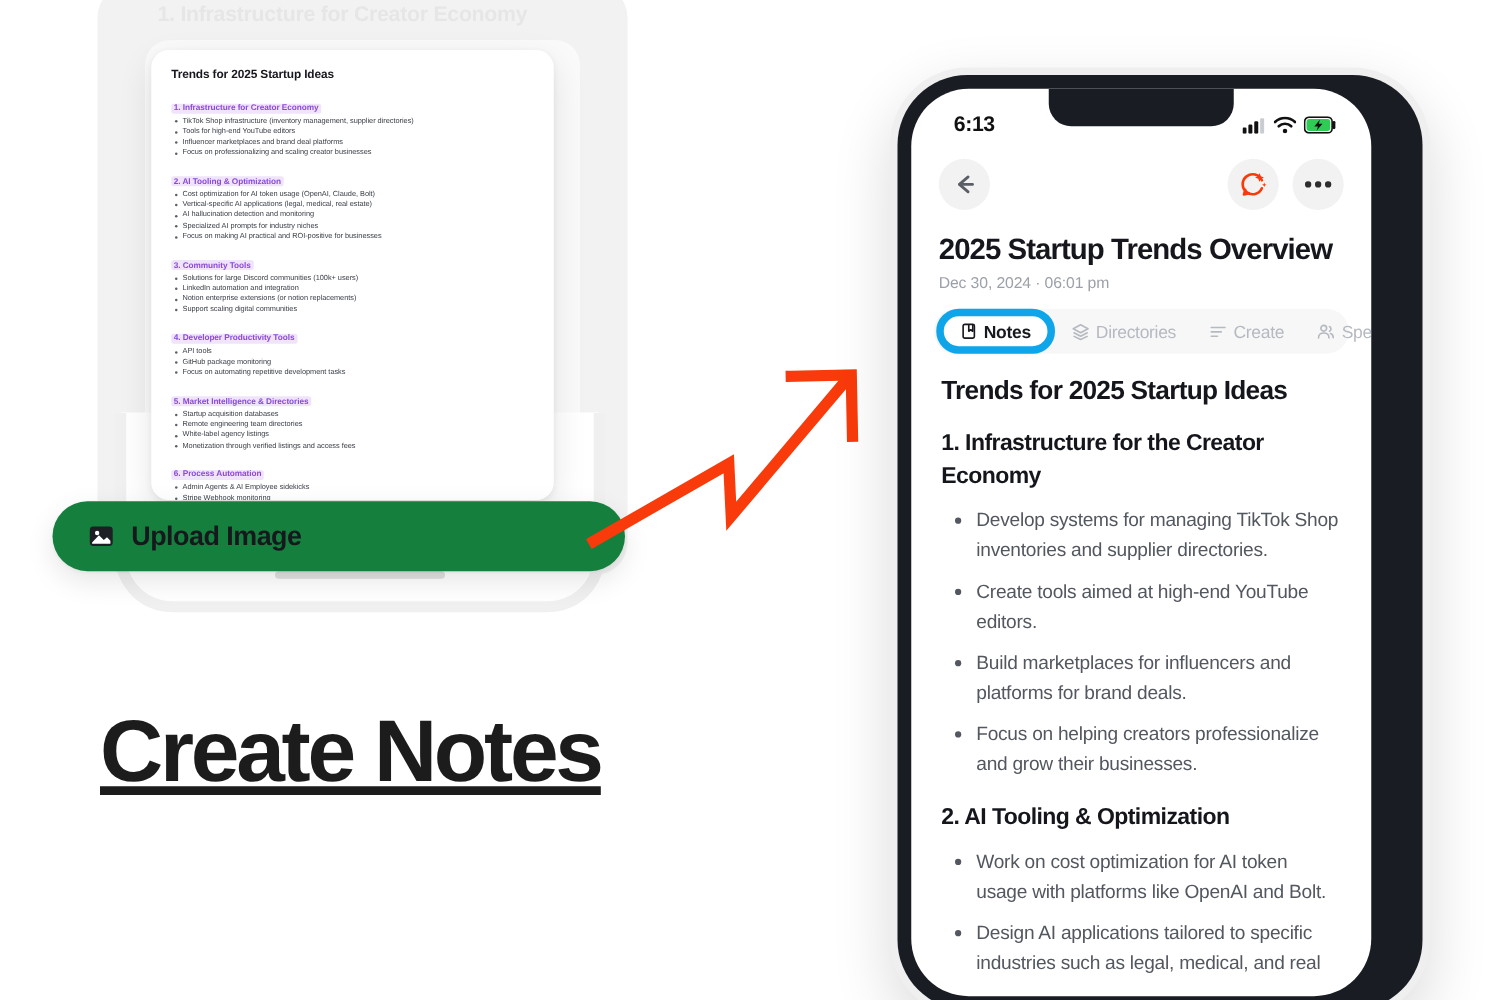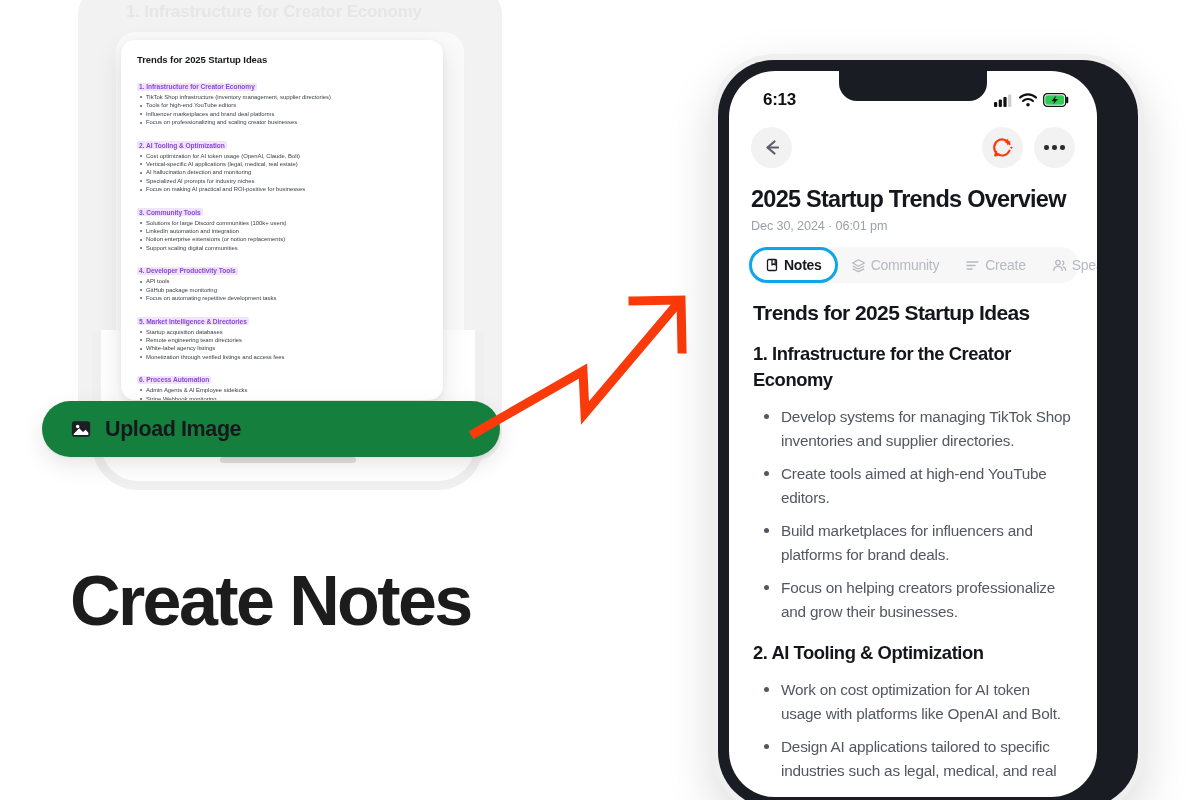--- a/index.html
+++ b/index.html
@@ -91,23 +91,23 @@
   .upl-icon { width: 22px; height: 22px; flex: none; display:block; }
   .upl-label {
     font-size: 21.5px; font-weight: 600; color: #16181d; letter-spacing: -0.4px;
   }
 
   
   .arrow { position: absolute; left: 455px; top: 265px; width: 270px; height: 180px; }
 
   
   .headline {
-    position: absolute; left: 70px; top: 560px;
+    position: absolute; left: 80px; top: 560px;
     font-size: 70px; font-weight: 800; line-height: 82px;
-    color: #1c1c1c; letter-spacing: -2.6px;
+    color: #1c1c1c; letter-spacing: -2.6px; text-decoration: underline;
   }
   .hl-accent { color: #f93a0a; }
 
   
   .phone-outer {
     position: absolute; left: 712px; top: 54px;
     width: 432px; height: 760px;
     background: #efefef;
     border-radius: 62px;
     box-shadow: 0 18px 48px rgba(0,0,0,0.14);
@@ -170,21 +170,21 @@
     background: #f7f7f7; border-radius: 18px;
     display: flex; align-items: center;
   }
   .tab {
     display: flex; align-items: center; gap: 5px;
     padding: 0 13px; height: 36px;
     font-size: 14px; color: #b5b9c0; letter-spacing: -0.25px;
   }
   .tab.active {
     background: #ffffff; border-radius: 18px;
-    border: 3px solid #0ea5e9;
+    border: 6px solid #0ea5e9;
     color: #17191f; font-weight: 700;
     box-shadow: 0 1px 2px rgba(0,0,0,0.04);
     margin-left: 2px;
   }
 
   .note-body { padding: 18px 24px 0 24px; }
   .nb-h1 { font-size: 21px; font-weight: 700; color: #14161b; letter-spacing: -0.6px; margin-bottom: 16px; }
   .nb-h2 { font-size: 18.4px; font-weight: 700; color: #14161b; letter-spacing: -0.45px; line-height: 26px; margin-bottom: 12px; }
   .nb-ul { list-style: none; margin-bottom: 16px; }
   .nb-li {
@@ -337,21 +337,21 @@
               <span>Notes</span>
             </div>
             <div class="tab">
               <span style="display: flex;">
                 <svg width="15" height="15" viewBox="0 0 15 15">
                   <path d="M7.5 1.8 L13.4 5 L7.5 8.2 L1.6 5 Z" fill="none" stroke="currentColor" stroke-width="1.3" stroke-linejoin="round"></path>
                   <path d="M1.8 8 L7.5 11 L13.2 8" fill="none" stroke="currentColor" stroke-width="1.3" stroke-linejoin="round"></path>
                   <path d="M1.8 10.9 L7.5 13.6 L13.2 10.9" fill="none" stroke="currentColor" stroke-width="1.3" stroke-linejoin="round"></path>
                 </svg>
               </span>
-              <span>Community</span>
+              <span>Directories</span>
             </div>
             <div class="tab">
               <span style="display: flex;">
                 <svg width="15" height="15" viewBox="0 0 15 15">
                   <path d="M2 4 L13 4 M2 7.5 L10 7.5 M2 11 L7 11" stroke="currentColor" stroke-width="1.3" stroke-linecap="round"></path>
                 </svg>
               </span>
               <span>Create</span>
             </div>
             <div class="tab">

